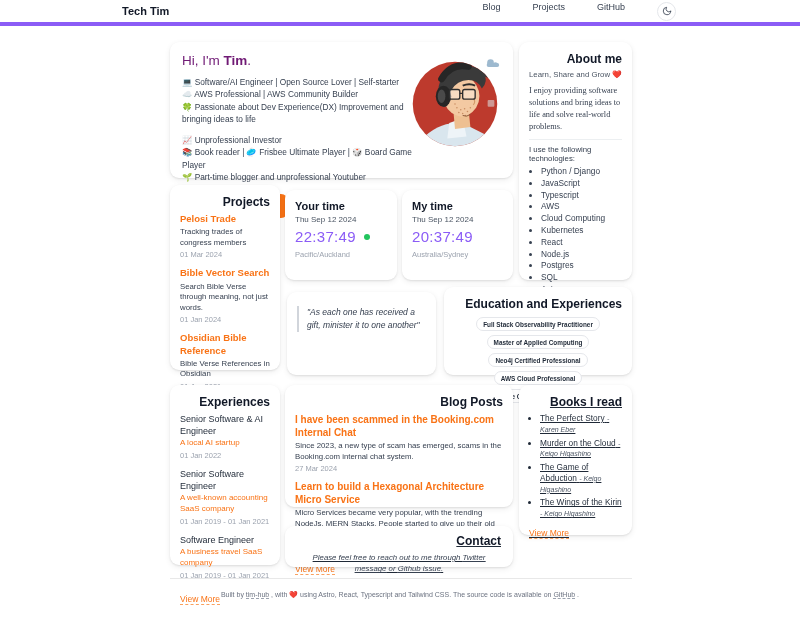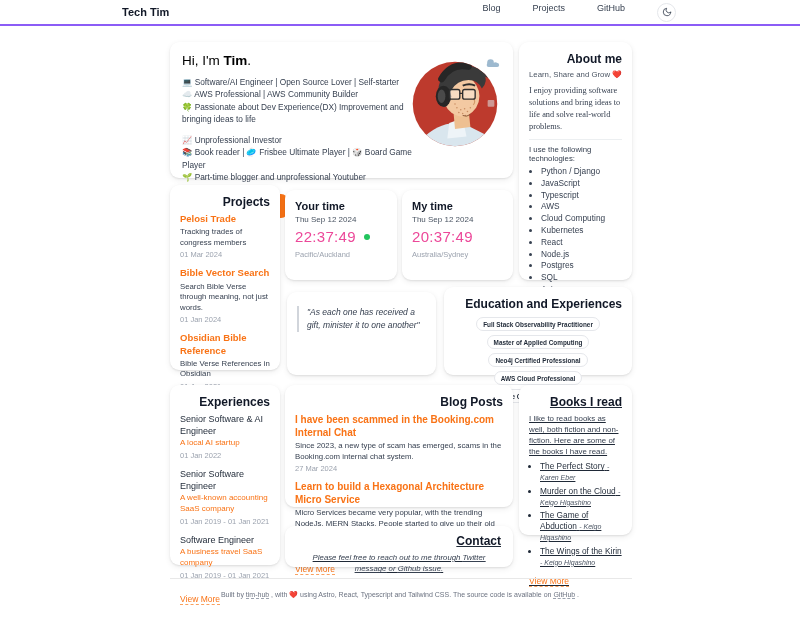--- a/index.html
+++ b/index.html
@@ -7,21 +7,21 @@
   body {
     font-family: "Liberation Sans", sans-serif;
     background:#ffffff; color:#1f2937; overflow:hidden; position:relative;
   }
   .page { position:relative; width:800px; height:619px; }
 
   
   .header {
     position:absolute; top:0; left:0; right:0; height:26px;
     display:flex; align-items:center; justify-content:space-between;
-    padding:0 124px 0 122px; background:#fff; border-bottom:2px solid #8b5cf6;
+    padding:0 124px 0 122px; background:#fff; border-bottom:4px solid #8b5cf6;
   }
   .brand { font-size:11px; font-weight:bold; color:#111827; cursor:pointer; }
   .nav { display:flex; gap:32px; }
   .nav a { font-size:9px; color:#374151; text-decoration:none; cursor:pointer; }
   .theme-btn {
     width:19px; height:19px; border:1px solid #e5e7eb; border-radius:50%;
     background:#fff; display:flex; align-items:center; justify-content:center; cursor:pointer;
   }
 
   
@@ -30,21 +30,21 @@
     box-shadow:0 1px 2px rgba(0,0,0,.09), 0 2px 6px rgba(0,0,0,.07);
     padding:10px;
   }
   .card h2 { font-size:12px; font-weight:bold; color:#111827; margin-bottom:4px;text-align:right; }
   a.orange-link { color:#f97316; text-decoration:none; cursor:pointer; }
   a.view-more { color:#f97316; font-size:8.5px; text-decoration:none; border-bottom:1px dashed #f9a15f; cursor:pointer; }
   a.dark-link { color:#1f2937; text-decoration:underline; cursor:pointer; }
 
   
   .hero { left:170px; top:42px; width:343px; height:136px; padding:11px 12px; }
-  .hero h1 { font-size:13.5px; font-weight:normal; color:#000000; margin-bottom:8px; }
+  .hero h1 { font-size:13.5px; font-weight:normal; color:#701a75; margin-bottom:8px; }
   .hero h1 b { font-weight:bold; }
   .hero-line { font-size:8.3px; color:#374151; line-height:1.5; max-width:230px; }
   .hero-group2 { margin-top:8px; }
   .social-row { display:flex; gap:8px; margin-top:10px; }
   .social-btn {
     width:30px; height:24px; background:#f97316; border:none; border-radius:7px;
     display:flex; align-items:center; justify-content:center; cursor:pointer;
   }
   .avatar-wrap { position:absolute; right:10px; top:12px; width:96px; height:96px; }
 
@@ -67,21 +67,21 @@
   .experiences { left:170px; top:385px; width:110px; height:180px; }
   .exp-item { margin-bottom:8px; }
   .exp-role { font-size:9px; color:#1f2937; line-height:1.35; }
   .exp-company { font-size:8px; line-height:1.35; display:block; margin-top:1px; }
 
   
   .clock-yours { left:285px; top:190px; width:112px; height:90px; }
   .clock-mine  { left:402px; top:190px; width:111px; height:90px; }
   .clock h3 { font-size:11px; font-weight:bold; color:#111827; }
   .clock .date { font-size:8px; color:#4b5563; margin-top:3px; }
-  .clock .time { font-size:15px; color:#ec4899; margin-top:4px; letter-spacing:.3px; display:flex; align-items:center; gap:8px; }
+  .clock .time { font-size:15px; color:#8b5cf6; margin-top:4px; letter-spacing:.3px; display:flex; align-items:center; gap:8px; }
   .live-dot { width:6px; height:6px; border-radius:50%; background:#22c55e; display:inline-block; }
   .clock .tz { font-size:7.5px; color:#9ca3af; margin-top:5px; }
 
   
   .quote { left:287px; top:292px; width:149px; height:83px; padding:14px 10px; }
   .quote-text {
     font-size:8.5px; font-style:italic; color:#374151; line-height:1.55;
     border-left:2px solid #d1d5db; padding-left:8px;
   }
 
@@ -328,21 +328,20 @@
     <div class="blog-item">
       <a class="orange-link blog-title">Learn to build a Hexagonal Architecture Micro Service</a>
       <div class="blog-excerpt">Micro Services became very popular, with the trending NodeJs, MERN Stacks. People started to give up their old monolith project and started t...</div>
       <div class="item-date">11 Aug 2023</div>
     </div>
     <a class="view-more">View More</a>
   </div>
 
   <div class="card books">
     <h2>Books I read</h2>
-    <div class="intro">I like to read books as well, both fiction and non-fiction. Here are some of the books I have read.</div>
     <ul>
       <li><span>The Perfect Story</span> <span class="book-author">- Karen Eber</span></li>
       <li><span>Murder on the Cloud</span> <span class="book-author">- Keigo Higashino</span></li>
       <li><span>The Game of Abduction</span> <span class="book-author">- Keigo Higashino</span></li>
       <li><span>The Wings of the Kirin</span> <span class="book-author">- Keigo Higashino</span></li>
     </ul>
     <a class="view-more">View More</a>
   </div>
 
   <div class="card contact">

